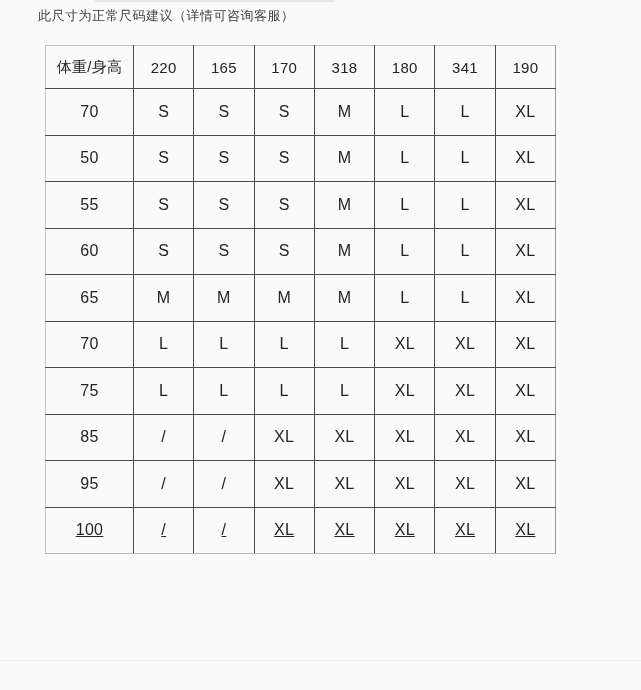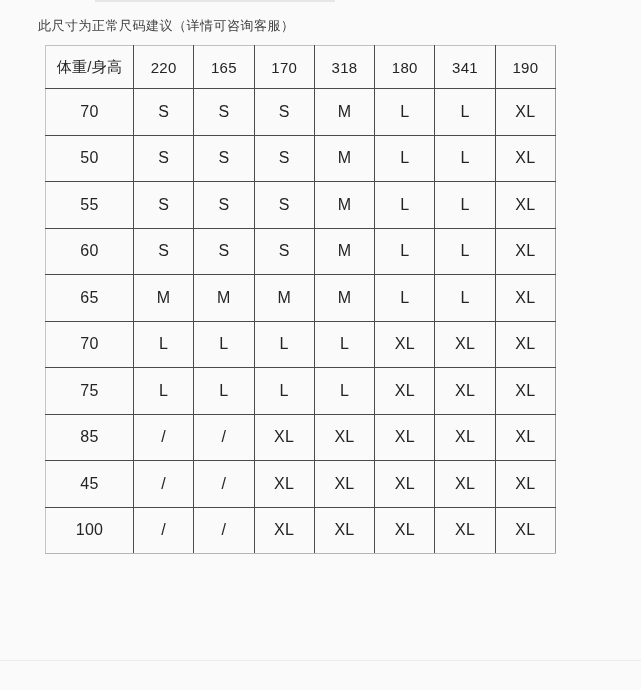--- a/index.html
+++ b/index.html
@@ -19,21 +19,21 @@
     position: absolute;
     left: 95px;
     top: 0;
     width: 240px;
     height: 2px;
     background: #e6e6e6;
   }
   .note {
     position: absolute;
     left: 38px;
-    top: 17px;
+    top: 7px;
     margin: 0;
     font-size: 13px;
     line-height: 18px;
     letter-spacing: 0.5px;
     color: #3f3f3f;
   }
   table.size-table {
     position: absolute;
     left: 45px;
     top: 45px;
@@ -54,21 +54,21 @@
   }
   .size-table col.first-col { width: 88px; }
   .size-table thead tr { height: 43px; }
   .size-table tbody tr { height: 46.5px; }
   .size-table thead th { font-size: 15px; }
   .size-table thead th:first-child { font-size: 15px; }
   
   .size-table thead th { border-top-color: #c2c2c2; }
   .size-table tr > *:first-child { border-left-color: #c6c6c6; }
   .size-table tr > *:last-child { border-right-color: #9a9a9a; }
-  .size-table tbody tr:last-child > * { border-bottom-color: #b5b5b5; }
+  .size-table tbody tr:last-child > * { border-bottom-color: #b5b5b5; text-decoration: underline; }
   .bottom-divider {
     position: absolute;
     left: 0;
     top: 660px;
     width: 641px;
     height: 1px;
     background: #ececec;
   }
 </style>
 </head>
@@ -169,21 +169,21 @@
         <th>85</th>
         <td>/</td>
         <td>/</td>
         <td>XL</td>
         <td>XL</td>
         <td>XL</td>
         <td>XL</td>
         <td>XL</td>
       </tr>
       <tr>
-        <th>45</th>
+        <th>95</th>
         <td>/</td>
         <td>/</td>
         <td>XL</td>
         <td>XL</td>
         <td>XL</td>
         <td>XL</td>
         <td>XL</td>
       </tr>
       <tr>
         <th>100</th>

